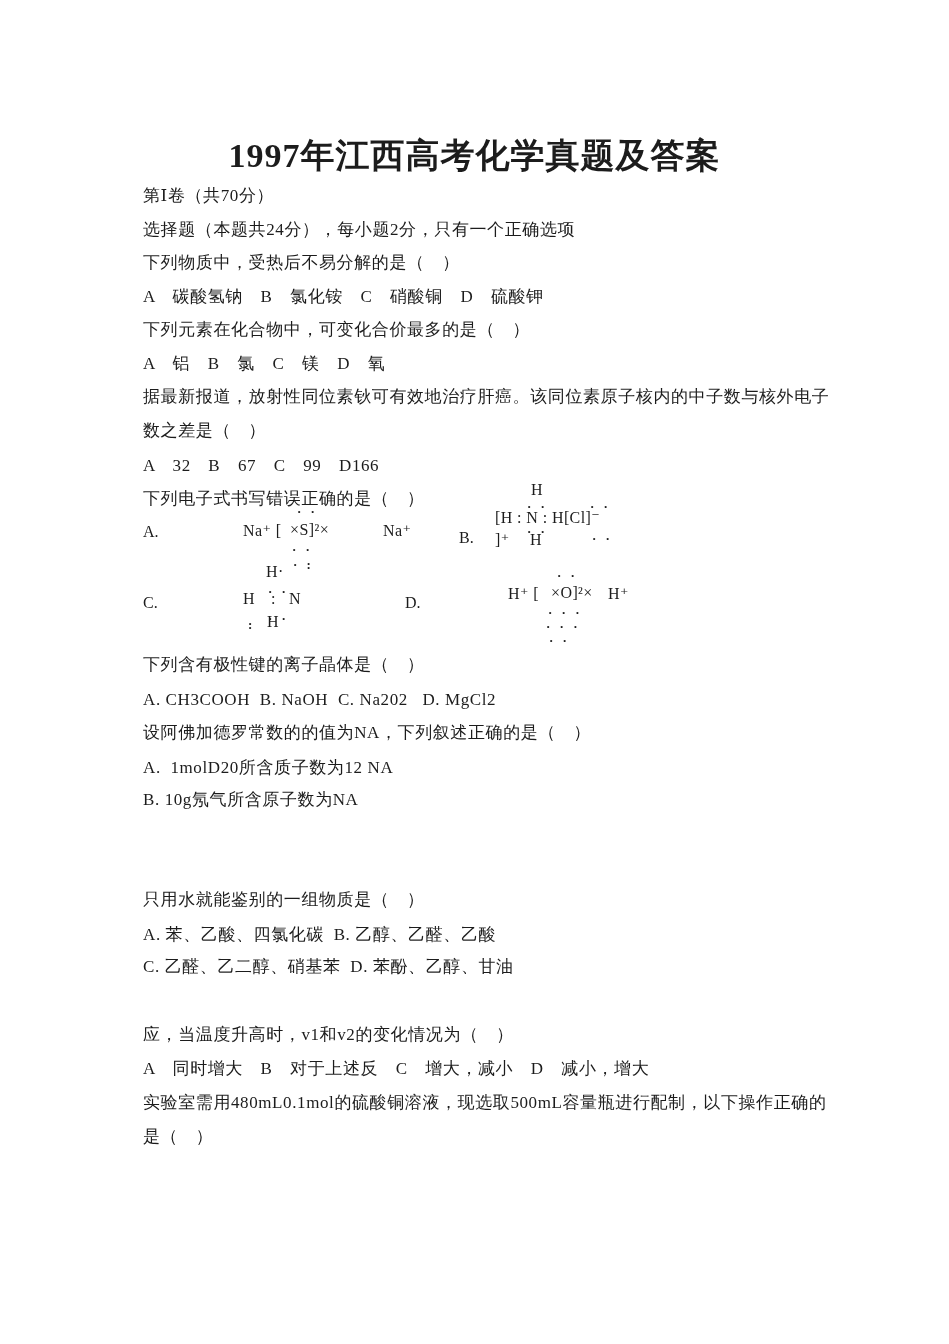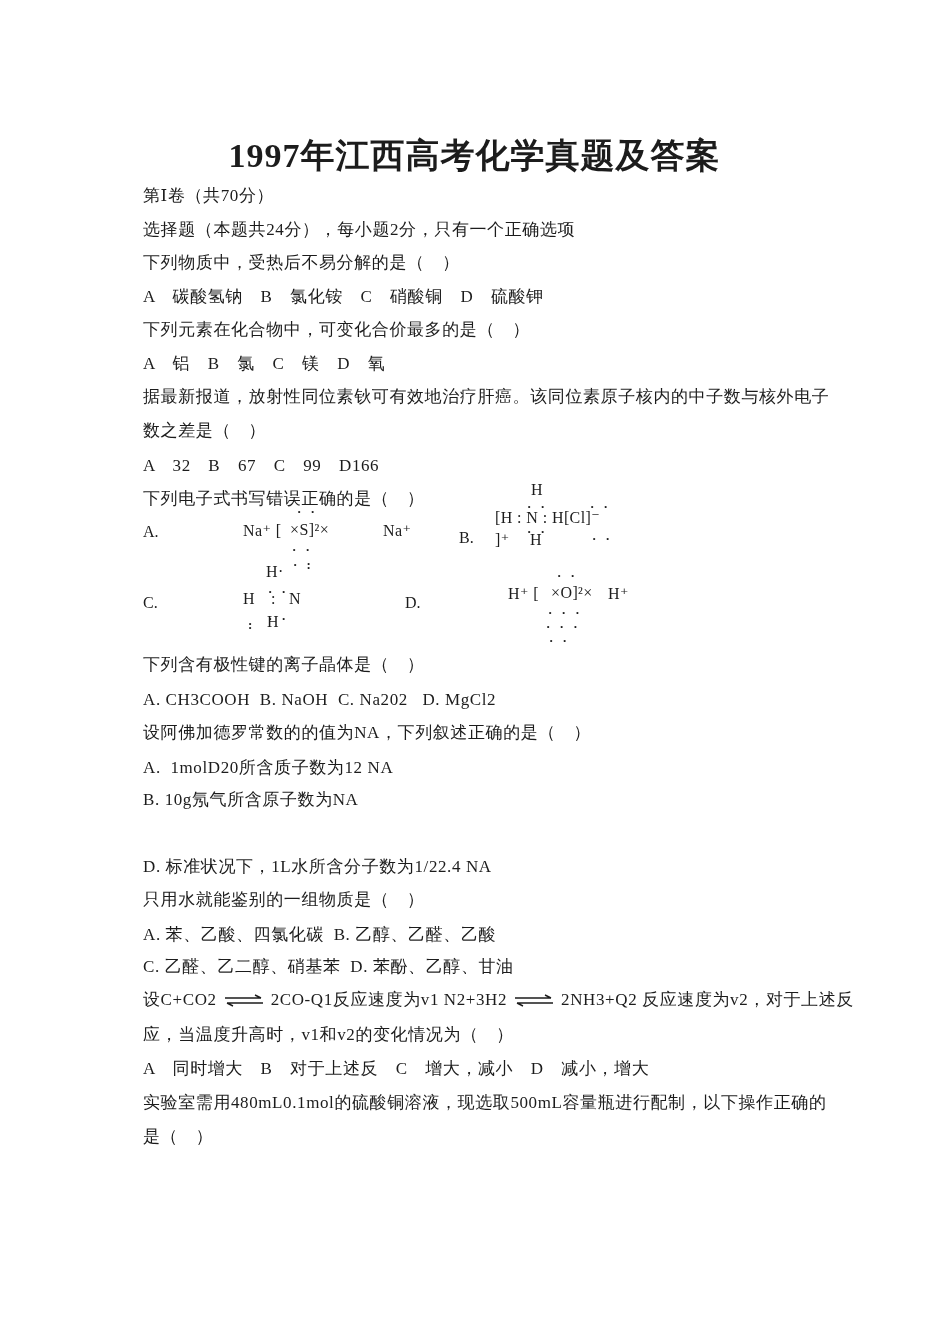--- a/index.html
+++ b/index.html
@@ -101,38 +101,24 @@
       <span class="lw-dots" style="left:549px; top:636px">· ·</span>
     </div>
   </div>
 
   <div class="line" style="top:654px">下列含有极性键的离子晶体是（　）</div>
   <div class="line" style="top:689px">A. CH3COOH  B. NaOH  C. Na202   D. MgCl2</div>
 
   <div class="line" style="top:722px">设阿佛加德罗常数的的值为NA，下列叙述正确的是（　）</div>
   <div class="line" style="top:757px">A.  1molD20所含质子数为12 NA</div>
   <div class="line" style="top:789px">B. 10g氖气所含原子数为NA</div>
-  <div class="line" style="top:856px">D. 标准状况下，1L水所含分子数为1/22.4 NA</div>
 
   <div class="line" style="top:889px">只用水就能鉴别的一组物质是（　）</div>
   <div class="line" style="top:924px">A. 苯、乙酸、四氯化碳  B. 乙醇、乙醛、乙酸</div>
   <div class="line" style="top:956px">C. 乙醛、乙二醇、硝基苯  D. 苯酚、乙醇、甘油</div>
 
-  <div class="line eq-line" style="top:989px">
-    <span>设C+CO2</span>
-    <svg class="eq-arrow" width="40" height="13" viewBox="0 0 40 13">
-      <path d="M1 4 H37 M31 1 L37 4" stroke="#1c1c1c" stroke-width="1.4" fill="none"></path>
-      <path d="M3 9 H39 M9 12 L3 9" stroke="#1c1c1c" stroke-width="1.4" fill="none"></path>
-    </svg>
-    <span>2CO-Q1反应速度为v1 N2+3H2</span>
-    <svg class="eq-arrow" width="40" height="13" viewBox="0 0 40 13">
-      <path d="M1 4 H37 M31 1 L37 4" stroke="#1c1c1c" stroke-width="1.4" fill="none"></path>
-      <path d="M3 9 H39 M9 12 L3 9" stroke="#1c1c1c" stroke-width="1.4" fill="none"></path>
-    </svg>
-    <span>2NH3+Q2 反应速度为v2，对于上述反</span>
-  </div>
   <div class="line" style="top:1024px">应，当温度升高时，v1和v2的变化情况为（　）</div>
   <div class="line" style="top:1058px">A　同时增大　B　对于上述反　C　增大，减小　D　减小，增大</div>
 
   <div class="line" style="top:1092px">实验室需用480mL0.1mol的硫酸铜溶液，现选取500mL容量瓶进行配制，以下操作正确的</div>
   <div class="line" style="top:1126px">是（　）</div>
 
 </div>
 
 </body></html>

